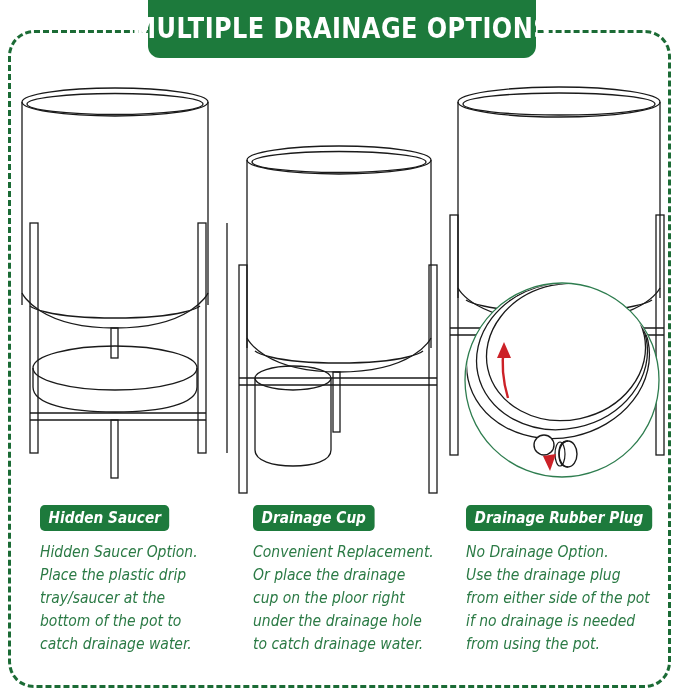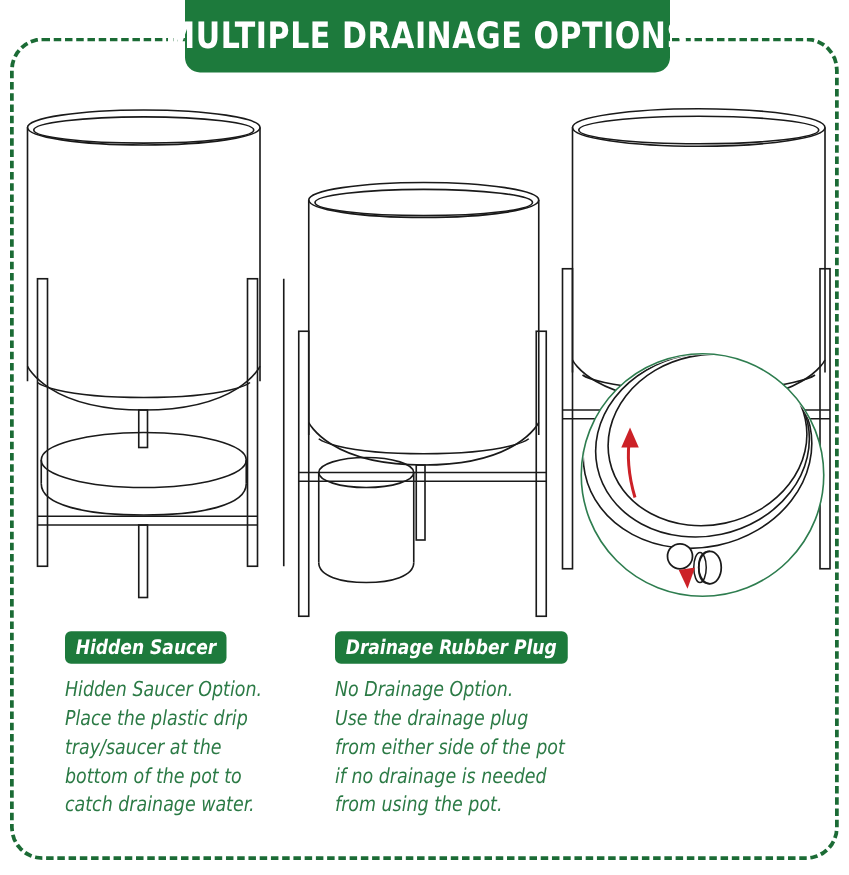--- a/index.html
+++ b/index.html
@@ -33,21 +33,21 @@
     position:absolute;left:0;top:60px;width:679px;height:440px;
   }
   #captions{
     position:absolute;left:0;top:505px;width:679px;height:180px;
     display:flex;
   }
   .col{
     width:215px;
     box-sizing:border-box;
   }
-  .col.c1{margin-left:52px;}
+  .col.c1{margin-left:40px;}
   .col.c2{margin-left:0px;}
   .col.c3{margin-left:1px;}
   .badge{
     display:inline-block;
     background:#1d7a3c;
     color:#ffffff;
     border-radius:5px;
     padding:3px 9px 4px 9px;
     font-family:"DejaVu Sans Condensed","Liberation Sans",sans-serif;
     font-weight:bold;
@@ -202,20 +202,30 @@
     <span class="badge">Hidden Saucer</span>
     <div class="body-text">
       <span class="ln">Hidden Saucer Option.</span>
       <span class="ln">Place the plastic drip</span>
       <span class="ln">tray/saucer at the</span>
       <span class="ln">bottom of the pot to</span>
       <span class="ln">catch drainage water.</span>
     </div>
   </div>
 
+  <div class="col c2">
+    <span class="badge">Drainage Cup</span>
+    <div class="body-text">
+      <span class="ln">Convenient Replacement.</span>
+      <span class="ln">Or place the drainage</span>
+      <span class="ln">cup on the ploor right</span>
+      <span class="ln">under the drainage hole</span>
+      <span class="ln">to catch drainage water.</span>
+    </div>
+  </div>
 
   <div class="col c3">
     <span class="badge">Drainage Rubber Plug</span>
     <div class="body-text">
       <span class="ln">No Drainage Option.</span>
       <span class="ln">Use the drainage plug</span>
       <span class="ln">from either side of the pot</span>
       <span class="ln">if no drainage is needed</span>
       <span class="ln">from using the pot.</span>
     </div>

